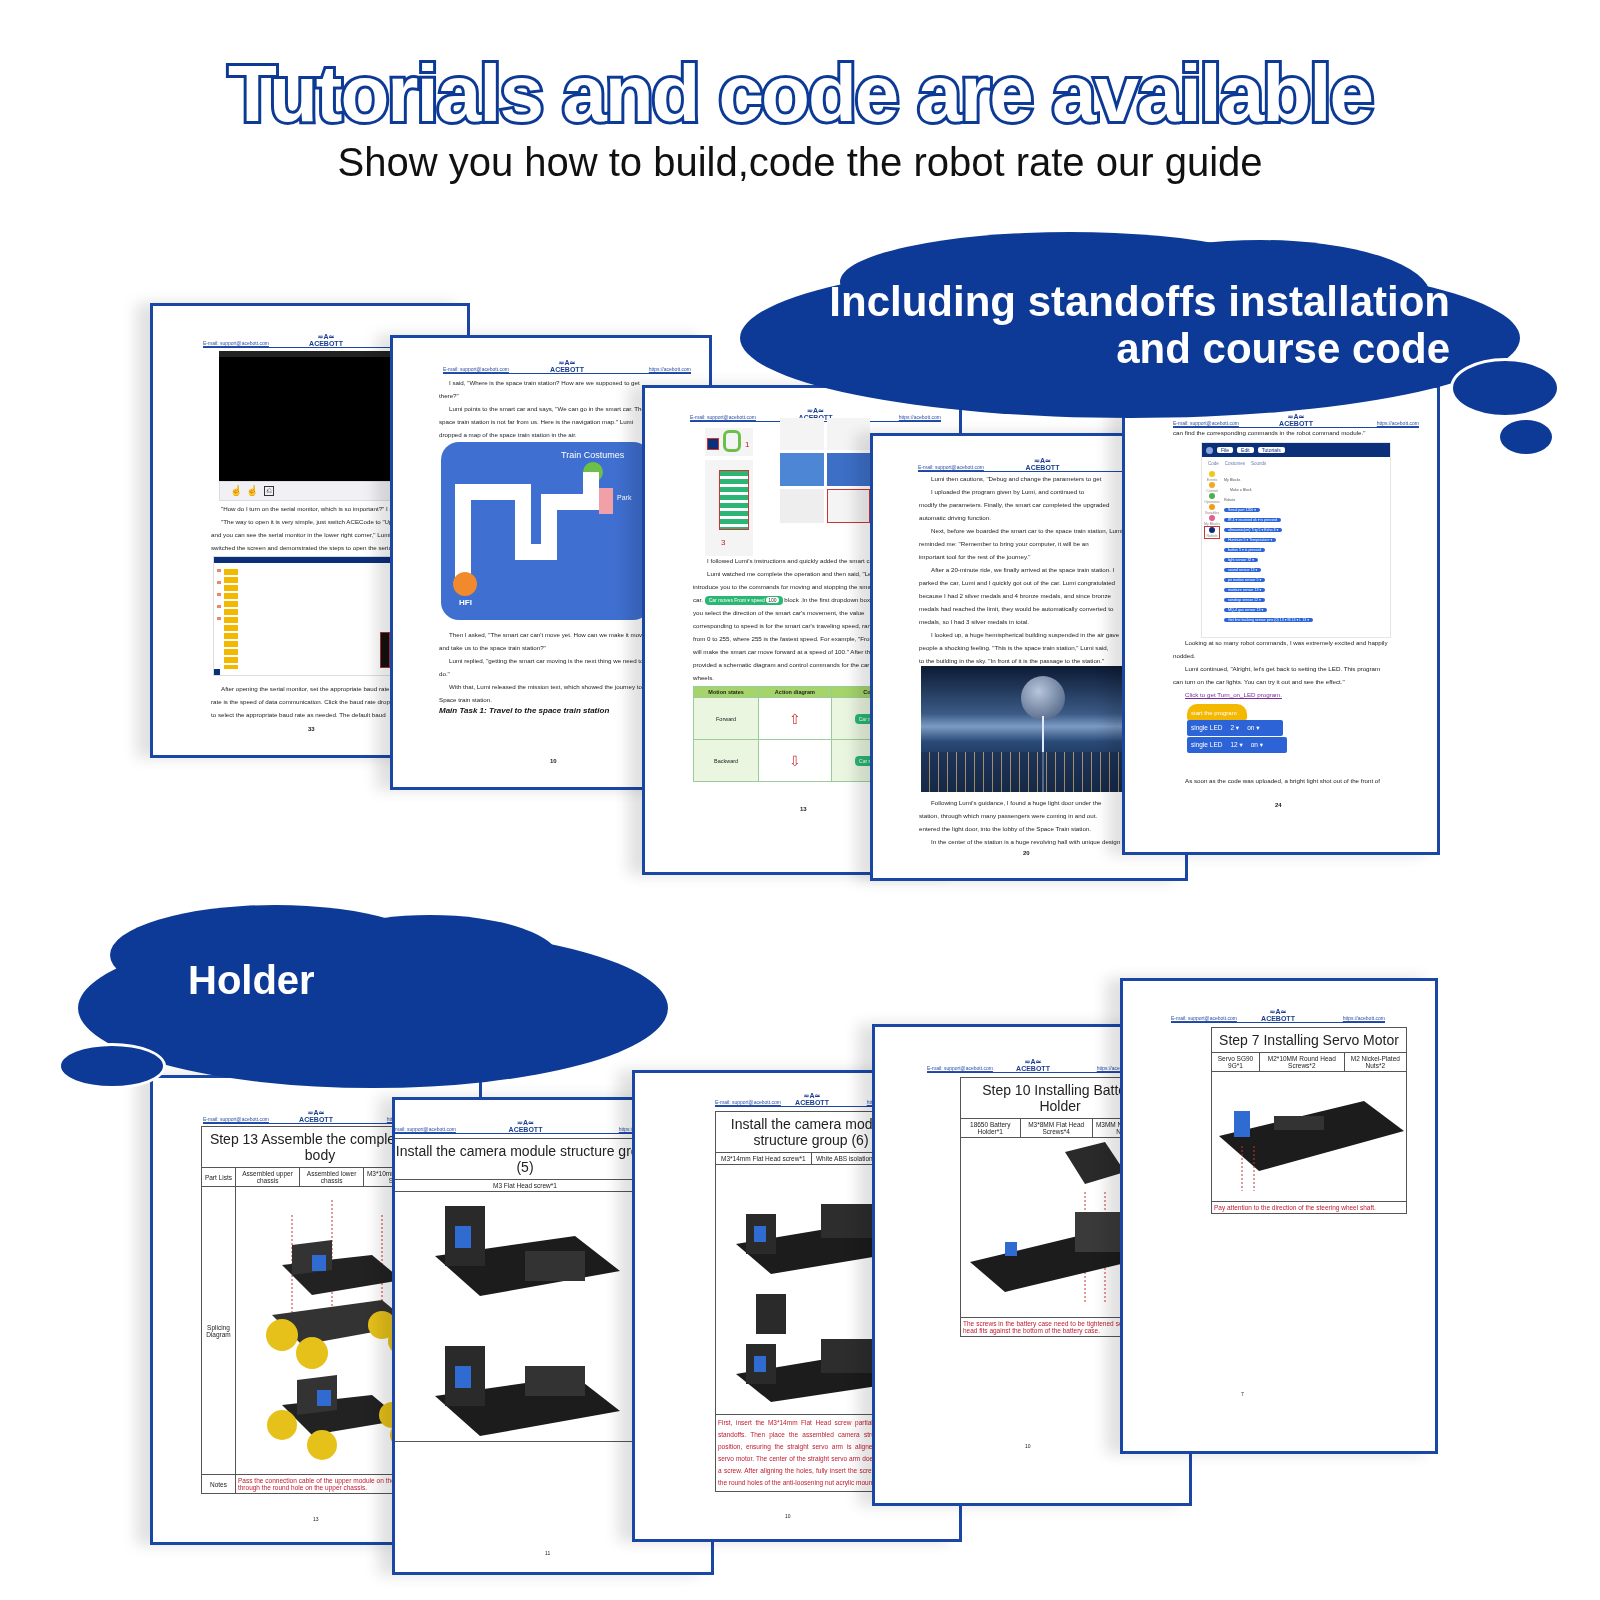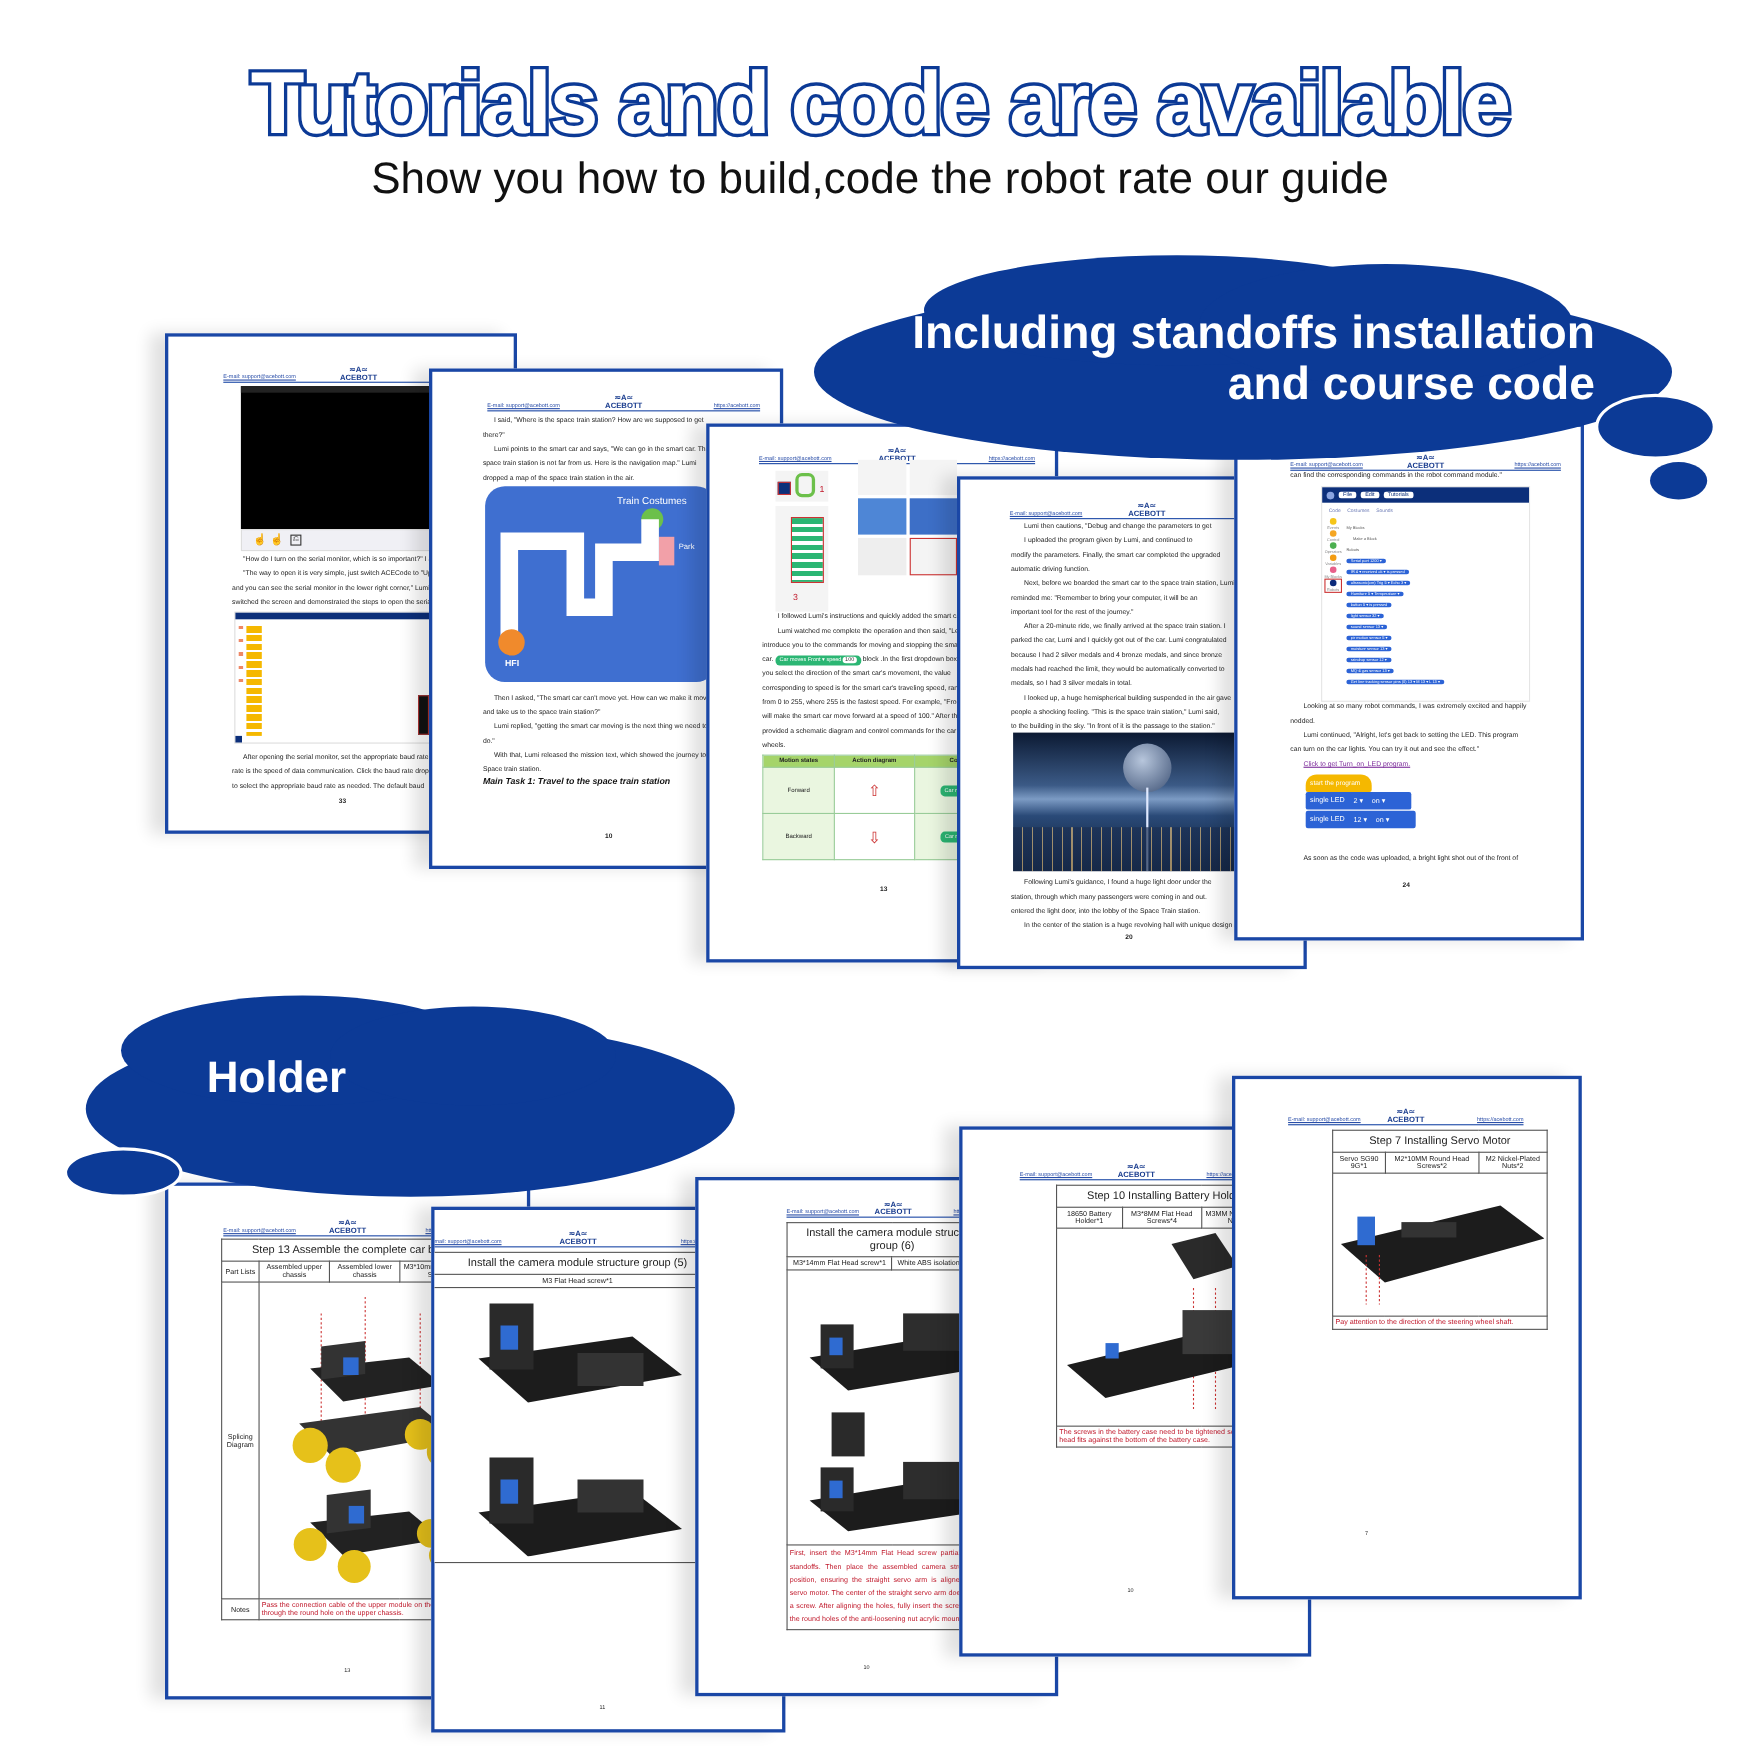--- a/index.html
+++ b/index.html
@@ -30,21 +30,21 @@
   .page-hdr { position: absolute; left: 50px; right: 18px; height: 12px; border-bottom: 1px solid #1a47a6; font-size: 5px; color: #2a4ea8; }
   .page-hdr .email { position: absolute; left: 0; bottom: 1px; text-decoration: underline; }
   .page-hdr .logo { position: absolute; left: 50%; transform: translateX(-50%); bottom: 0; font-weight: 700; font-size: 7px; color: #1a3d8f; text-align: center; line-height: 1; }
   .page-hdr .url { position: absolute; right: 0; bottom: 1px; text-decoration: underline; }
   .ptext { position: absolute; font-size: 6.2px; line-height: 13px; color: #222; text-align: justify; }
   .pnum { position: absolute; font-size: 6px; font-weight: 700; color: #222; }
   .ptitle { position: absolute; font-size: 8px; font-weight: 700; color: #111; font-style: italic; }
 
   .tbl { position: absolute; border-collapse: collapse; font-size: 6.5px; color: #222; background: #fff; }
   .tbl td { border: 1px solid #555; text-align: center; padding: 2px; vertical-align: middle; }
-  .tbl .step { font-size: 10px; padding: 4px; }
+  .tbl .step { font-size: 14px; padding: 4px; }
   .red { color: #c0192b; text-align: justify !important; }
 </style>
 </head>
 <body>
 
 <div class="headline">Tutorials and code are available</div>
 <div class="subhead">Show you how to build,code the robot rate our guide</div>
 
 <div class="page" style="left:150px;top:303px;width:320px;height:455px;z-index:1;">
   <div class="page-hdr" style="top:30px;">

